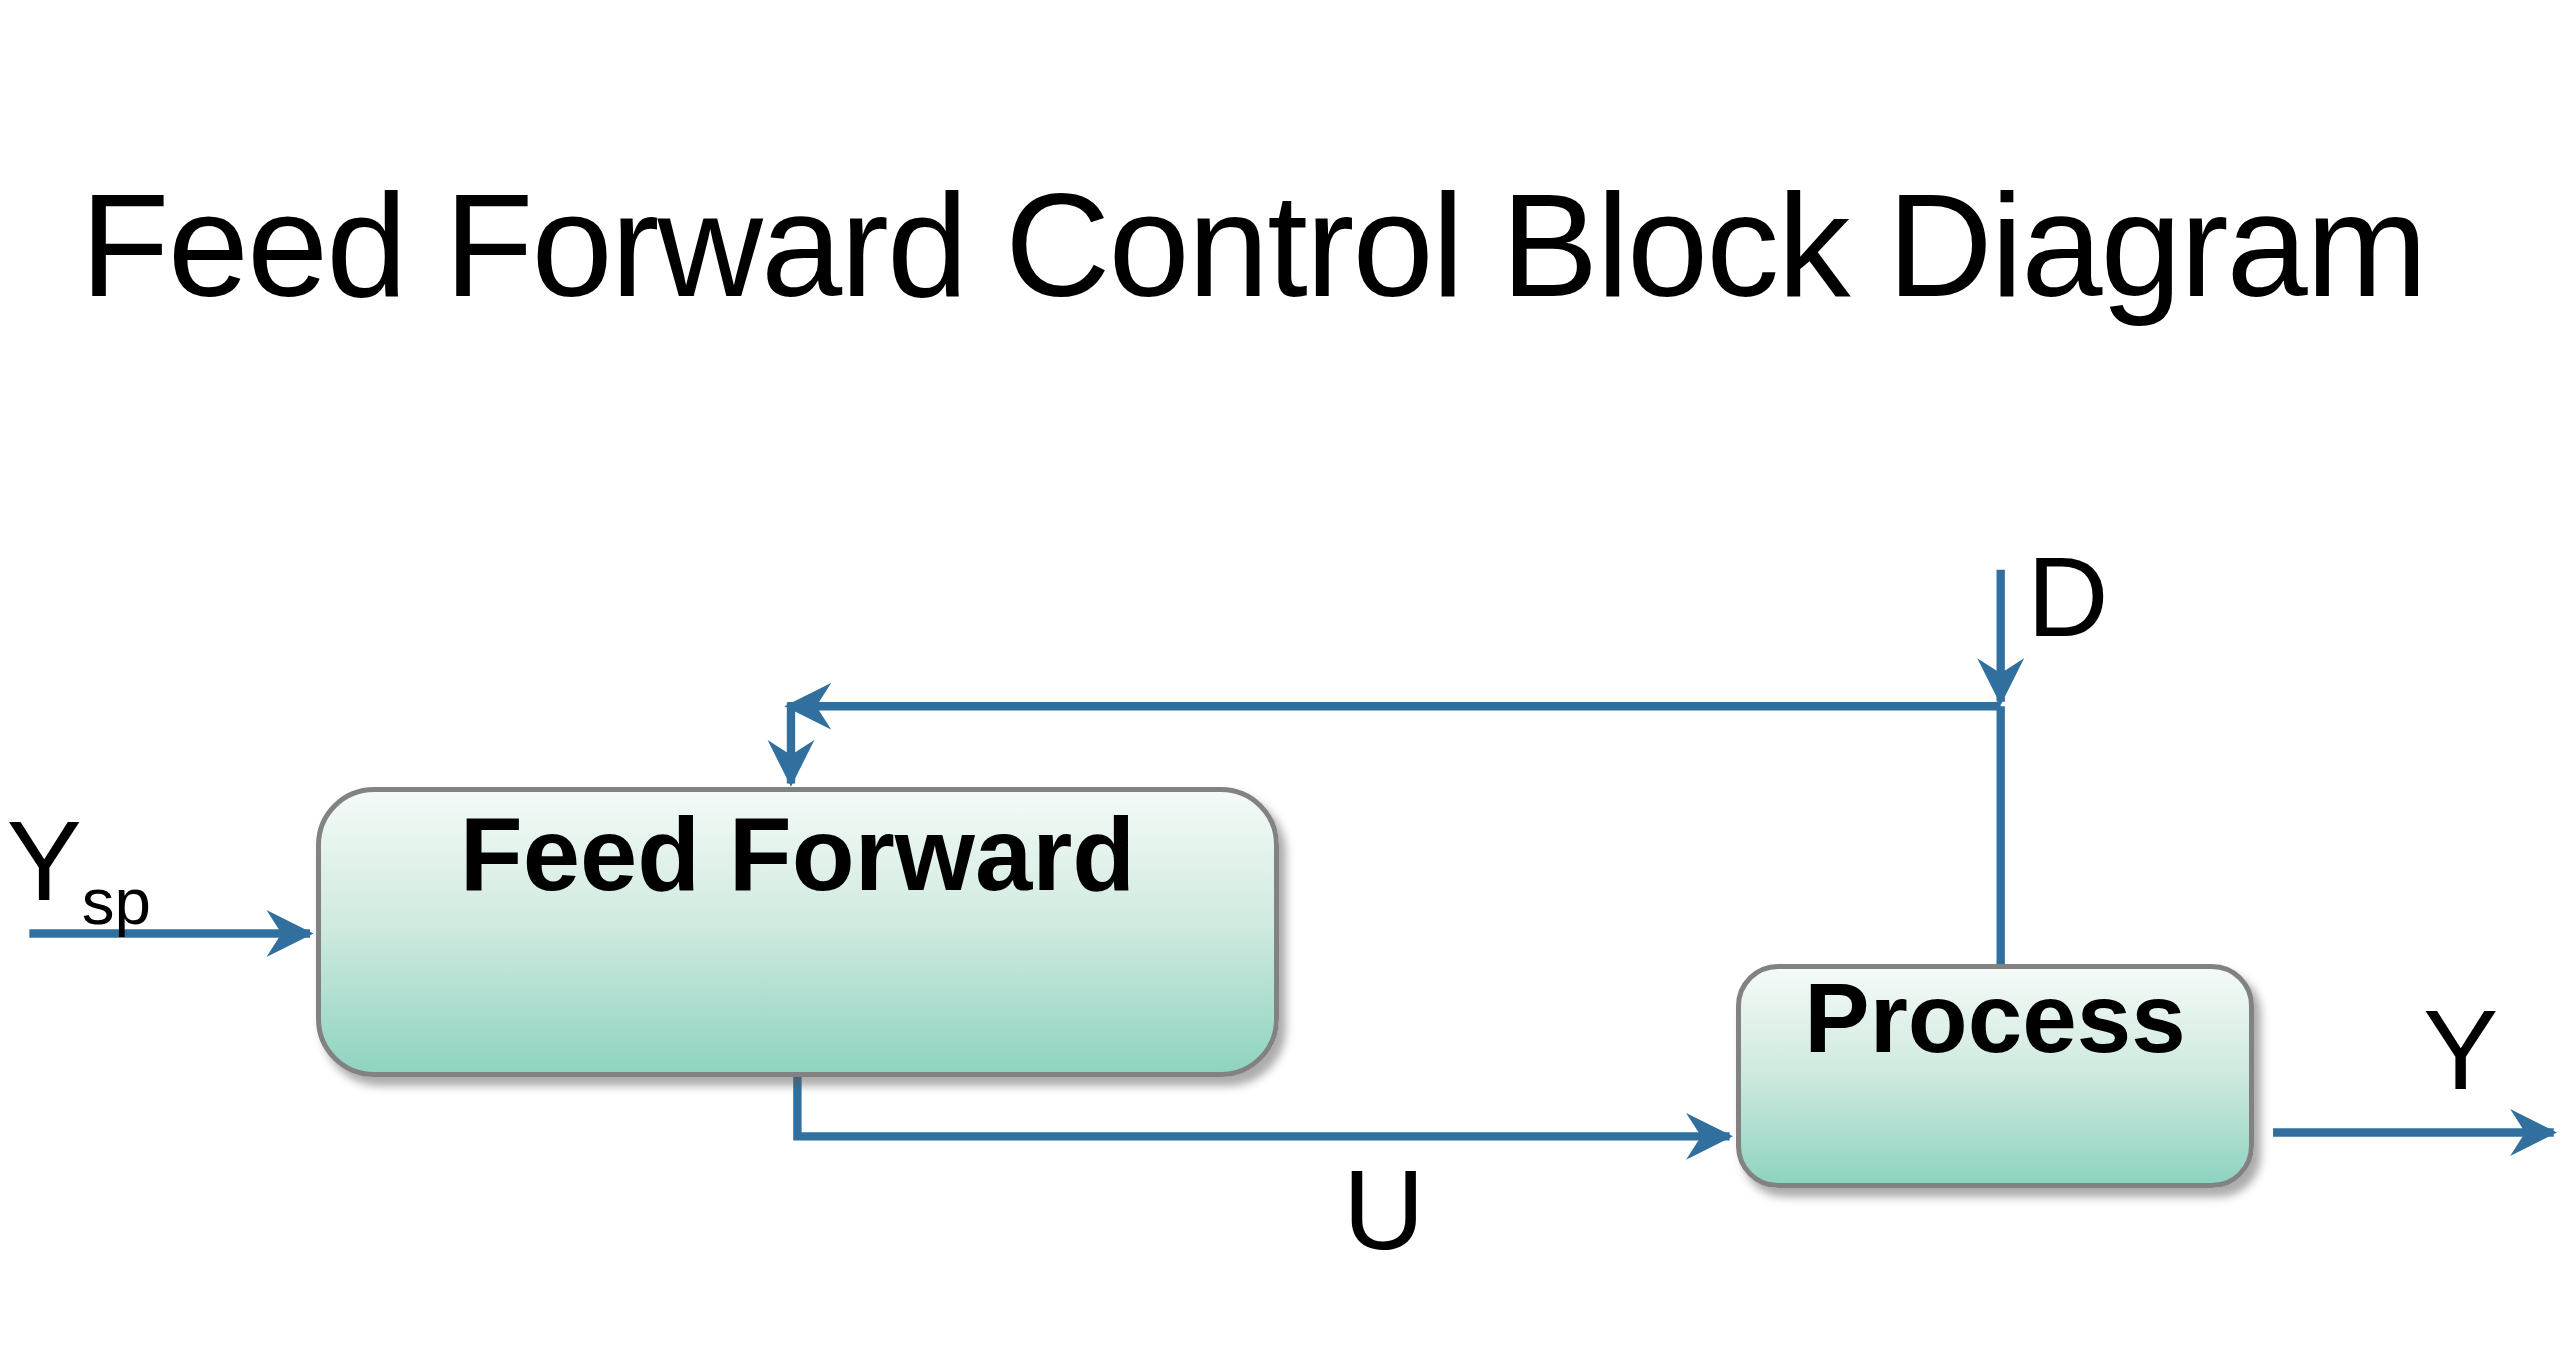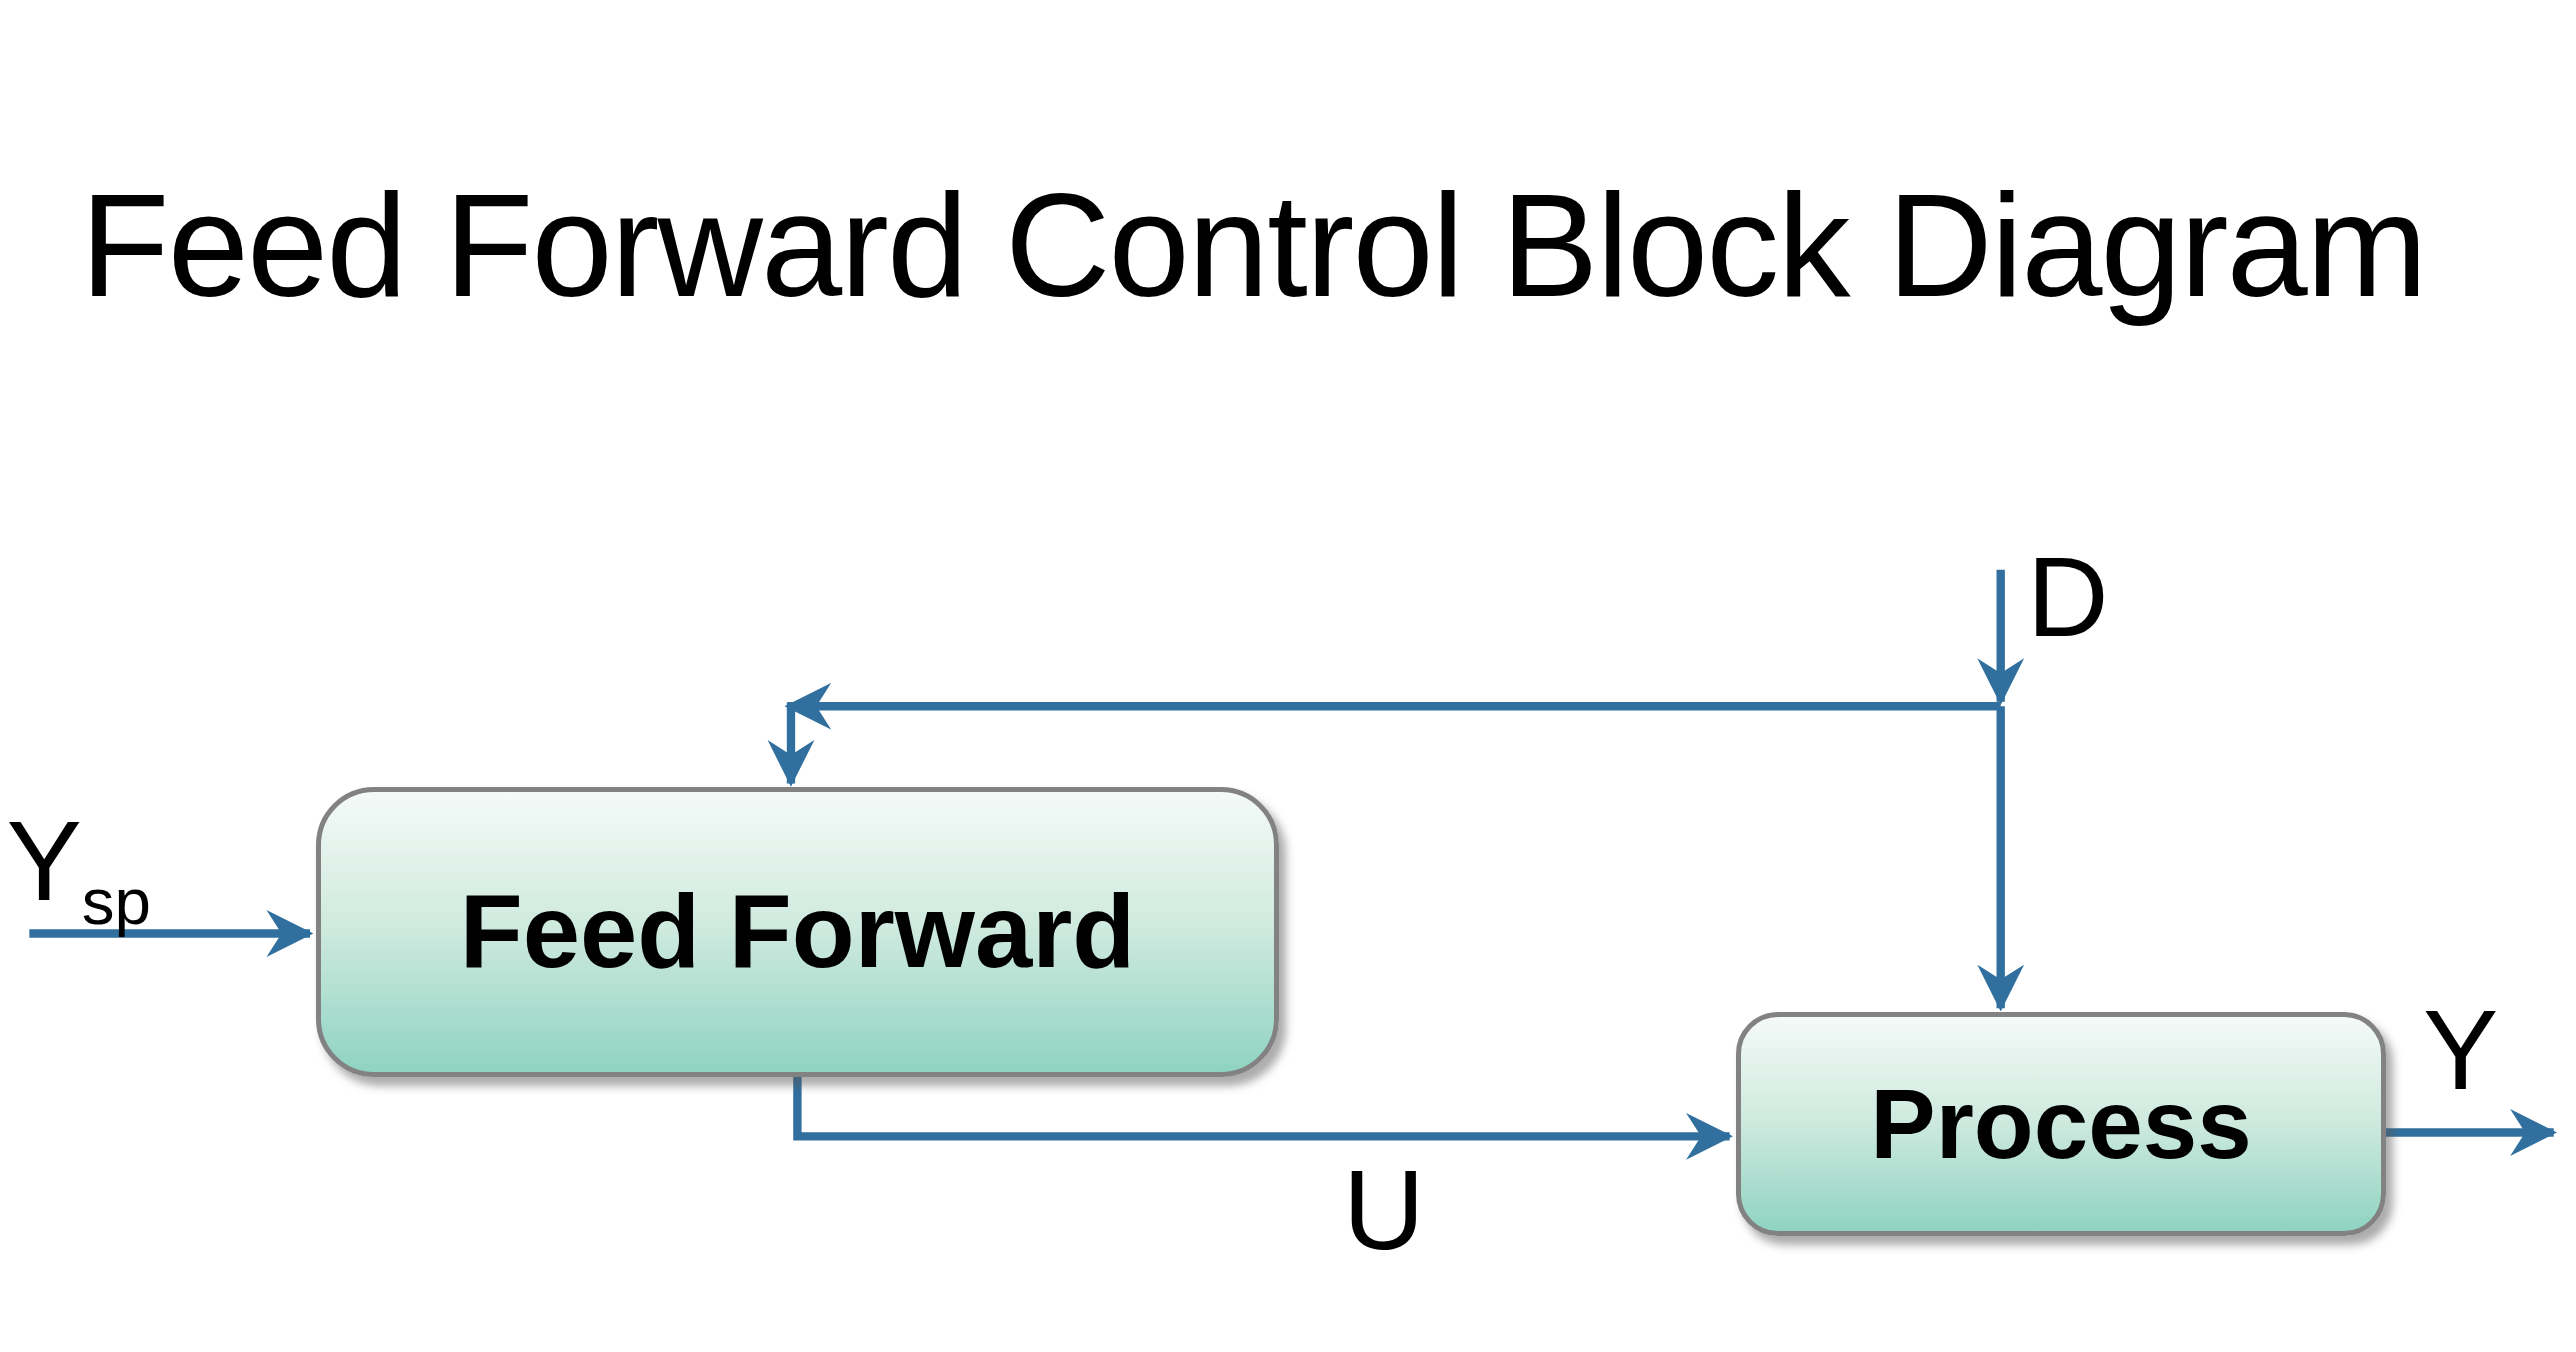--- a/index.html
+++ b/index.html
@@ -44,35 +44,35 @@
     box-sizing: border-box;
     border: 5.2px solid var(--box-border, #828282);
     background: linear-gradient(180deg,
       var(--box-top, #f4faf7) 0%,
       var(--box-mid, #cfeadf) 48%,
       var(--box-bottom, #8fd3c1) 100%);
     box-shadow: 6.4px 8.4px 9px rgba(90,90,90,0.5);
     display: flex;
     flex-direction: column;
     align-items: center;
-    justify-content: center;
+    justify-content: flex-start;
     color: var(--text, #000);
     font-weight: bold;
     text-align: center;
   }
   .block-ffc {
     left: 316px; top: 787px;
     width: 963px; height: 290px;
     border-radius: 58px;
     font-size: 103px;
     line-height: 1.22;
   }
   .block-process {
-    left: 1736px; top: 1012px;
-    width: 650px; height: 224px;
+    left: 1736px; top: 964px;
+    width: 518px; height: 224px;
     border-radius: 42px;
     font-size: 98px;
     line-height: 1;
   }
   .block-label-line { display: block; }
   .sig {
     position: absolute;
     font-size: 113px;
     line-height: 1;
     font-weight: 400;

